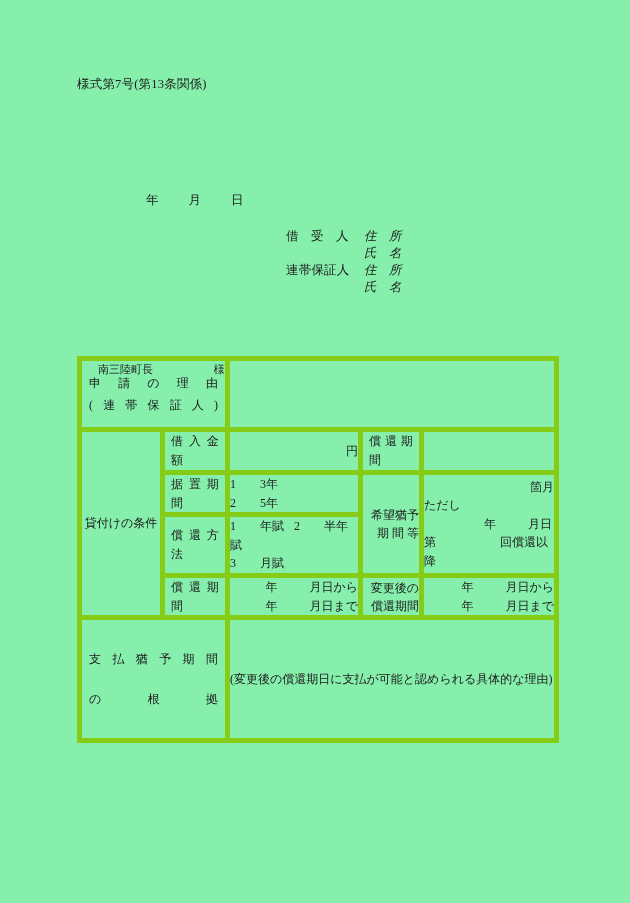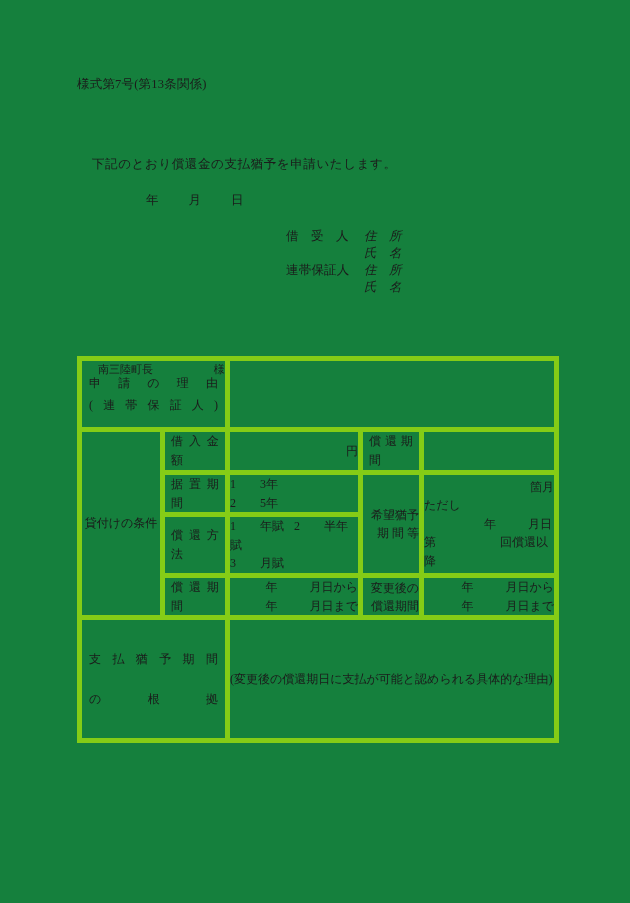--- a/index.html
+++ b/index.html
@@ -12,21 +12,21 @@
     height: 903px;
     position: relative;
     font-family: "Liberation Serif", "DejaVu Serif", serif;
     color: #1b1b1b;
     background: #fdfdfb;
     overflow: hidden;
   }
   .page {
     position: absolute;
     inset: 0;
-    background: #15803d;
+    background: #86efac;
   }
 
   
   .form-no {
     position: absolute;
     left: 77px;
     top: 76px;
     font-size: 12.5px;
     letter-spacing: 0.2px;
     white-space: nowrap;
@@ -194,21 +194,20 @@
   }
 </style>
 </head>
 <body>
 
 <div class="page">
 
   <div class="form-no">様式第7号(第13条関係)</div>
 
 
-  <div class="lead-sentence">下記のとおり償還金の支払猶予を申請いたします。</div>
 
   <div class="date-line">
     <span>年</span>
     <span>月</span>
     <span>日</span>
   </div>
 
   <div class="party-block">
     <div class="party-row">
       <span class="party-role">借　受　人</span>

